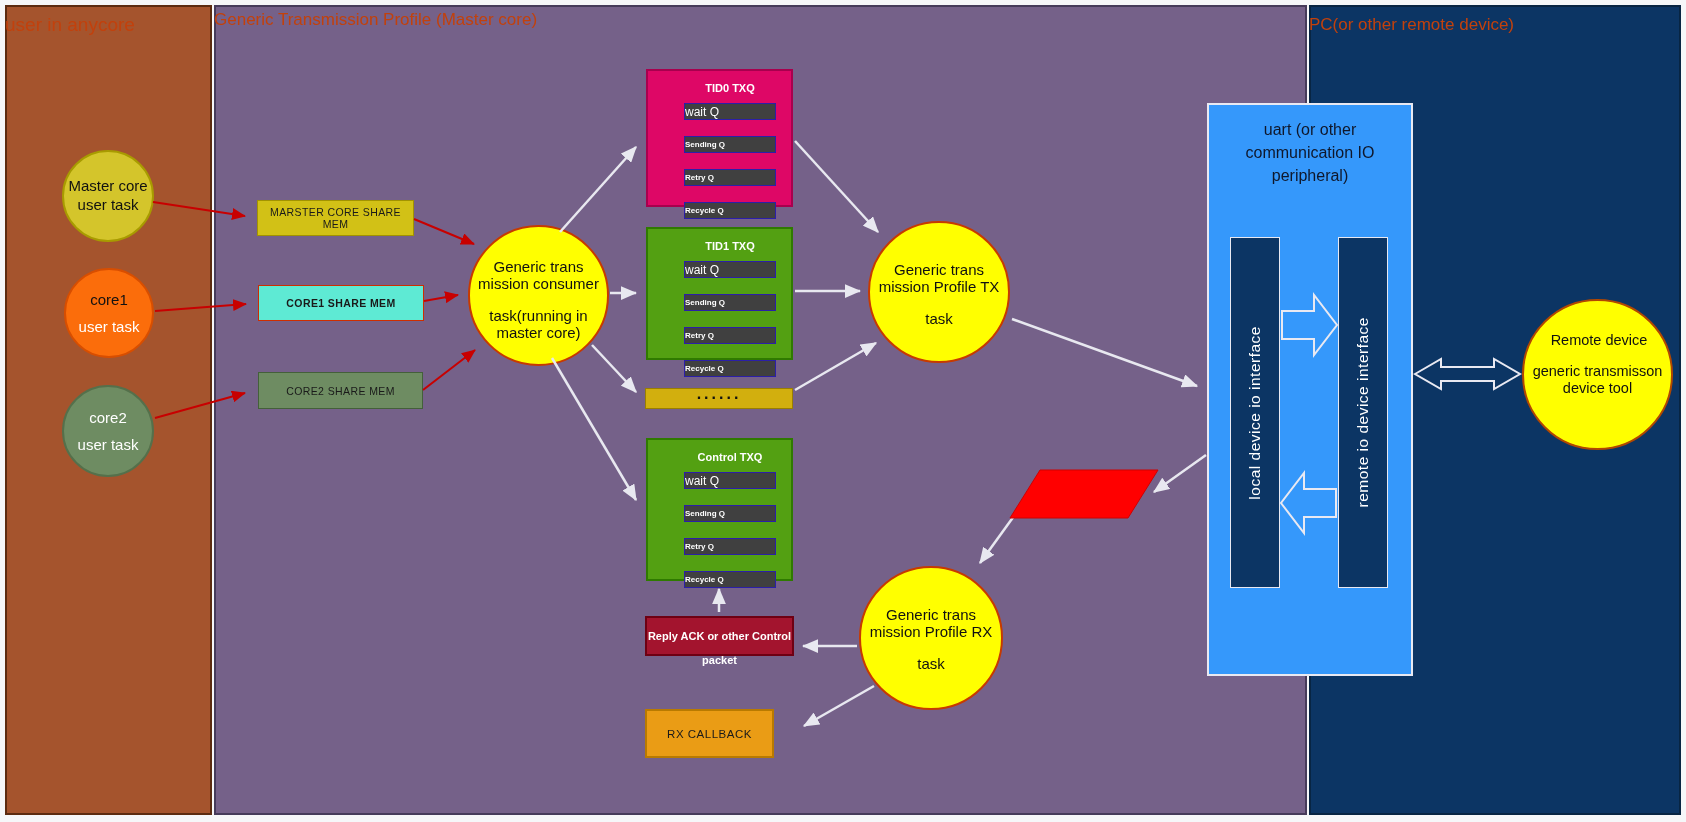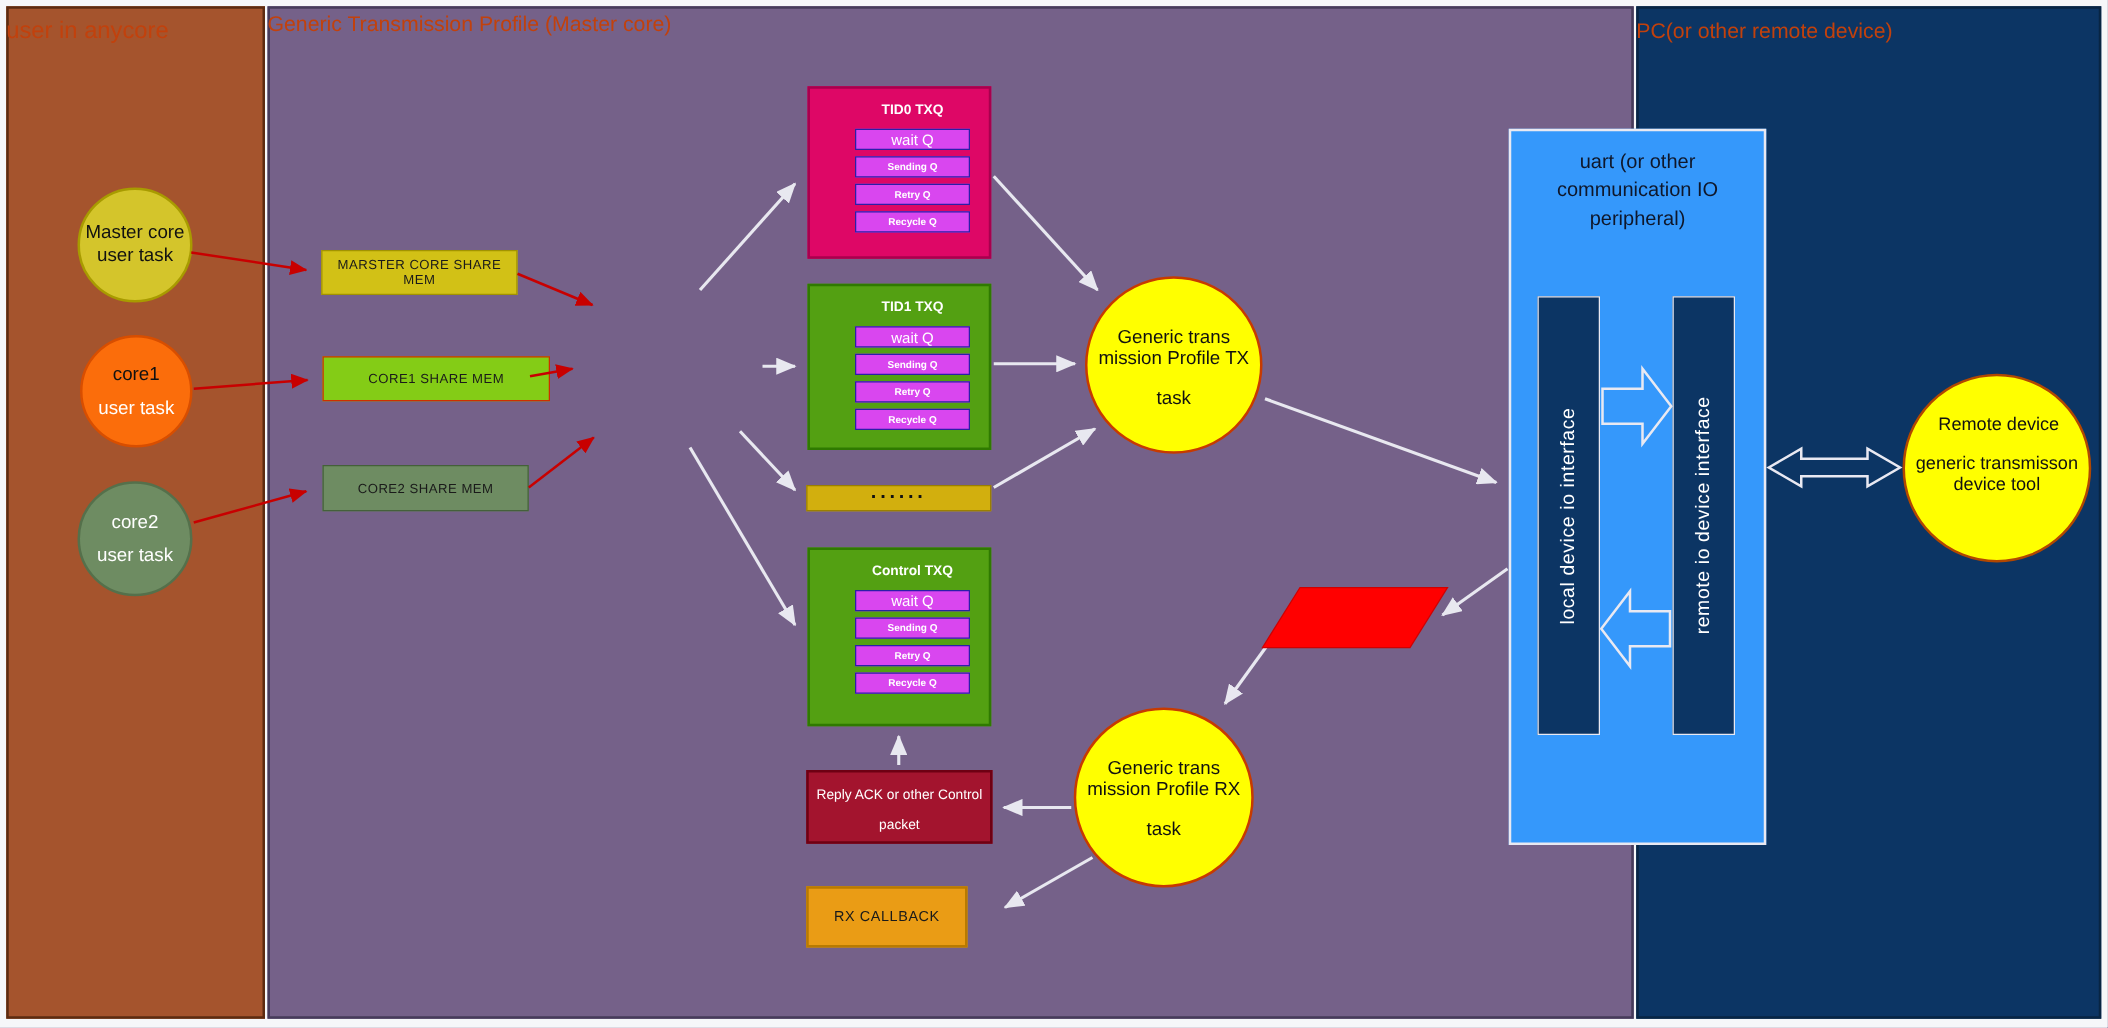--- a/index.html
+++ b/index.html
@@ -27,39 +27,39 @@
   #c-tx{left:868px;top:221px;width:142px;height:142px;font-size:15px;line-height:17px;padding-top:38px;}
   #c-rx{left:859px;top:566px;width:144px;height:144px;font-size:15px;line-height:17px;padding-top:38px;}
   #c-remote{left:1522px;top:299px;width:151px;height:151px;background:#FFFF00;border:2.5px solid #B24700;
             font-size:14.5px;line-height:17px;padding-top:31px;}
   .ctext{width:134px;margin:0 auto;}
   .cgap{margin-top:15px;}
 
   .membox{position:absolute;box-sizing:border-box;display:flex;align-items:center;justify-content:center;
           font-size:10.5px;letter-spacing:.4px;color:#1A1A1A;text-align:center;}
   #b-marster{left:257px;top:200px;width:157px;height:36px;background:#D2C116;border:1.5px solid #A29300;}
-  #b-core1{left:258px;top:285px;width:182px;height:36px;background:#84cc16;border:1.5px solid #CE2E00;}
+  #b-core1{left:258px;top:285px;width:166px;height:36px;background:#5eead4;border:1.5px solid #CE2E00;font-weight:bold;}
   #b-core2{left:258px;top:372px;width:165px;height:37px;background:#6E8C62;border:1.5px solid #44603A;}
 
   .qbox{position:absolute;box-sizing:border-box;width:147px;padding-left:21px;}
   #q-tid0{left:646px;top:69px;height:138px;background:#DE0766;border:2px solid #A8004E;}
   #q-tid1{left:646px;top:227px;height:133px;background:#53A012;border:2px solid #2F7A00;}
   #q-control{left:646px;top:438px;height:143px;background:#53A012;border:2px solid #2F7A00;}
   .qtitle{margin-top:11px;text-align:center;color:#FFFFFF;font-weight:bold;font-size:11px;}
   .qrows{padding:9px 15px 0;}
-  .qrow{height:17px;margin-bottom:5px;background:#d946ef;border:1.5px solid #2B1FA8;box-sizing:border-box;
-        display:flex;align-items:center;justify-content:center;color:#FFFFFF;font-weight:bold;font-size:8px;}
+  .qrow{height:17px;margin-bottom:16px;background:#404040;border:1.5px solid #2B1FA8;box-sizing:border-box;
+        display:flex;align-items:center;color:#FFFFFF;font-weight:bold;font-size:8px;}
   .qrow.first{font-weight:normal;font-size:12px;}
 
   #b-ellipsis{left:645px;top:388px;width:148px;height:21px;background:#D2AF0E;border:1.5px solid #9A7F00;
               position:absolute;box-sizing:border-box;display:flex;align-items:center;justify-content:center;}
   #b-ellipsis span{font-weight:bold;font-size:16px;letter-spacing:3px;transform:translateY(-5px);color:#111;}
 
-  #b-reply{left:645px;top:616px;width:149px;height:59px;background:#A3142E;border:2px solid #6E0013;
-           position:absolute;box-sizing:border-box;text-align:center;color:#FFFFFF;font-weight:normal;
+  #b-reply{left:645px;top:616px;width:149px;height:40px;background:#A3142E;border:2px solid #6E0013;
+           position:absolute;box-sizing:border-box;text-align:center;color:#FFFFFF;font-weight:bold;
            font-size:11px;line-height:24px;padding-top:6px;}
   #b-callback{left:645px;top:709px;width:129px;height:49px;background:#EA9C15;border:2px solid #B97A00;
               position:absolute;box-sizing:border-box;display:flex;align-items:center;justify-content:center;
               font-size:11.5px;letter-spacing:.5px;color:#1A1A1A;}
 
   #uart{left:1207px;top:103px;width:206px;height:573px;background:#3598FB;border:2px solid #E9E9F2;
         position:absolute;box-sizing:border-box;}
   #uart-title{position:absolute;left:0;top:13px;width:100%;text-align:center;color:#0f172a;
               font-size:16px;line-height:23px;}
   #uart-title div{width:178px;margin:0 auto;}
@@ -105,20 +105,24 @@
   <div class="membox shape" id="b-marster">
     <span>MARSTER CORE SHARE MEM</span>
   </div>
   <div class="membox shape" id="b-core1">
     <span>CORE1 SHARE MEM</span>
   </div>
   <div class="membox shape" id="b-core2">
     <span>CORE2 SHARE MEM</span>
   </div>
 
+  <div class="circle yellow shape" id="c-consumer">
+    <div class="ctext">Generic trans mission consumer</div>
+    <div class="ctext cgap">task(running in master core)</div>
+  </div>
 
   <div class="qbox shape" id="q-tid0">
     <div class="qtitle">TID0 TXQ</div>
     <div class="qrows">
       <div class="qrow first">
           <span>wait Q</span>
         </div>
       <div class="qrow">
           <span>Sending Q</span>
         </div>

